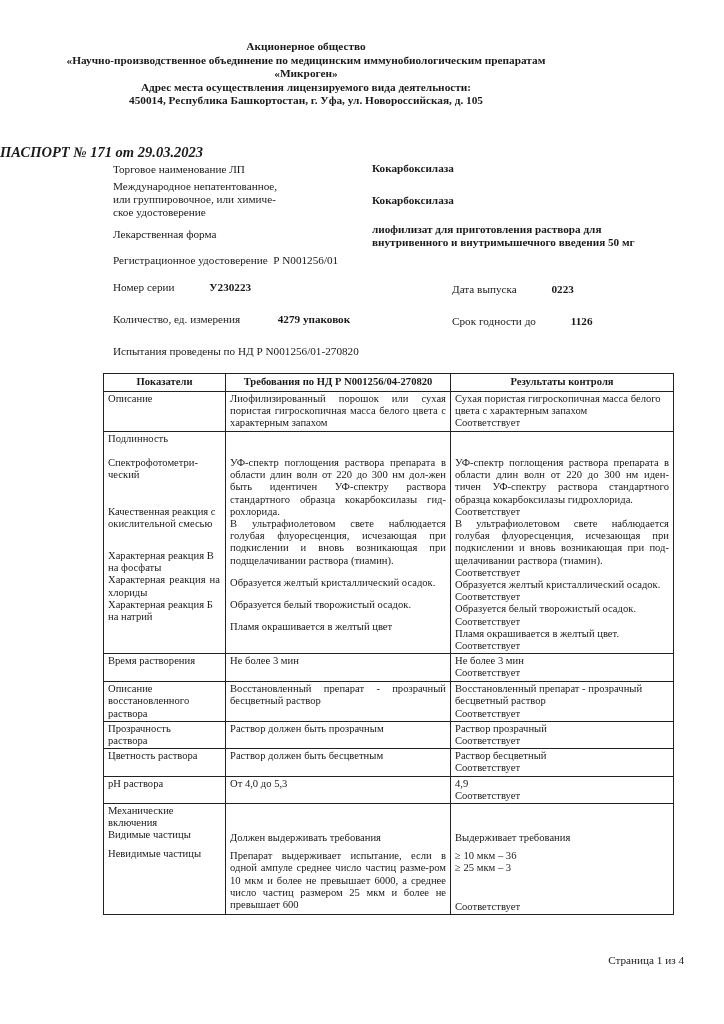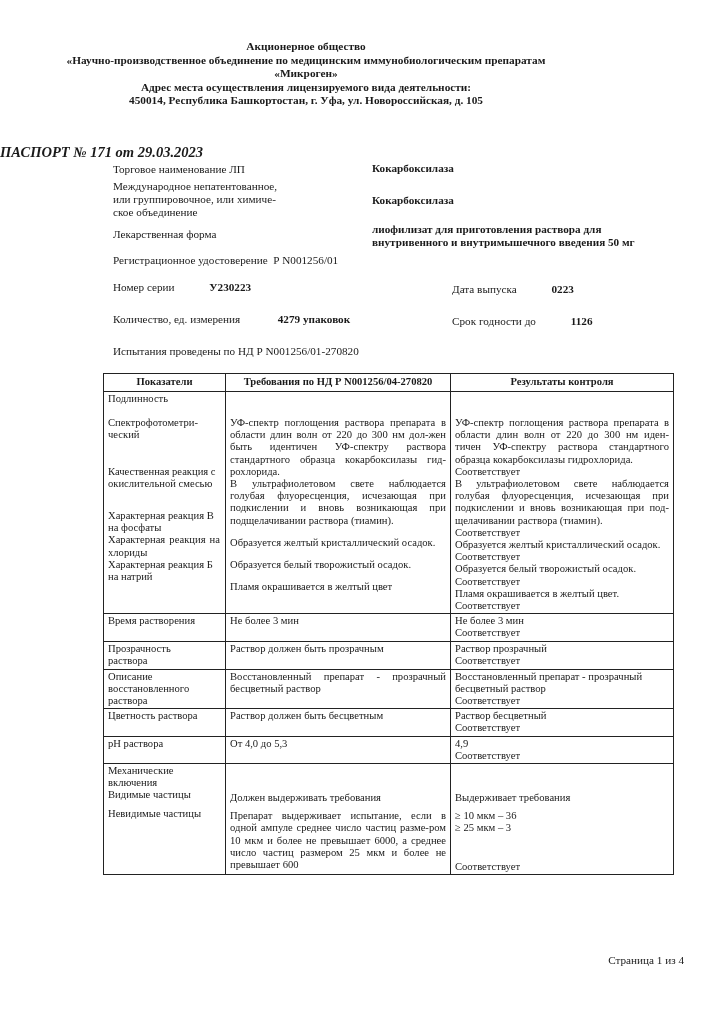--- a/index.html
+++ b/index.html
@@ -32,21 +32,21 @@
 <div class="abs hdr" style="top:94px;">450014, Республика Башкортостан, г. Уфа, ул. Новороссийская, д. 105</div>
 
 <div class="abs title" style="top:118px;">ПАСПОРТ № 171 от 29.03.2023</div>
 
 <div class="abs lbl" style="left:113px; top:163px;">Торговое наименование ЛП</div>
 <div class="abs val" style="left:372px; top:162px;">Кокарбоксилаза</div>
 
 <div class="abs lbl" style="left:113px; top:180px;">
   <span class="ln">Международное непатентованное,</span>
   <span class="ln">или группировочное, или химиче-</span>
-  <span class="ln">ское объединение</span>
+  <span class="ln">ское удостоверение</span>
 </div>
 <div class="abs val" style="left:372px; top:194px;">Кокарбоксилаза</div>
 
 <div class="abs lbl" style="left:113px; top:228px;">Лекарственная форма</div>
 <div class="abs val" style="left:372px; top:223px;">
   <span class="ln">лиофилизат для приготовления раствора для</span>
   <span class="ln">внутривенного и внутримышечного введения 50 мг</span>
 </div>
 
 <div class="abs lbl" style="left:113px; top:254px;">
@@ -79,20 +79,28 @@
     <col style="width:225px">
     <col style="width:223px">
   </colgroup>
   <tbody>
       <tr>
     <th>Показатели</th>
     <th>Требования по НД Р N001256/04-270820</th>
     <th>Результаты контроля</th>
   </tr>
 
+  <tr style="height:40px;">
+    <td>Описание</td>
+    <td class="j">Лиофилизированный порошок или сухая пористая гигроскопичная масса белого цвета с характерным запахом</td>
+    <td>
+      <span class="ln">Сухая пористая гигроскопичная масса белого цвета с характерным запахом</span>
+      <span class="ln">Соответствует</span>
+    </td>
+  </tr>
 
   <tr>
     <td>
       <span class="ln">Подлинность</span>
       <span class="gap"></span>
       <span class="ln" style="width:70px;">Спектрофотометри-ческий</span>
       <span class="gap2"></span>
       <span class="ln" style="width:110px;">Качественная реакция с окислительной смесью</span>
       <span class="gap" style="height:20px"></span>
       <span class="ln" style="width:108px;">Характерная реакция В на фосфаты</span>
@@ -130,33 +138,33 @@
   <tr style="height:28px;">
     <td>Время растворения</td>
     <td>Не более 3 мин</td>
     <td>
       <span class="ln">Не более 3 мин</span>
       <span class="ln">Соответствует</span>
     </td>
   </tr>
 
   <tr>
+    <td style="word-spacing:30px;">Описание восстановленного раствора</td>
+    <td class="j">Восстановленный препарат - прозрачный бесцветный раствор</td>
+    <td>
+      <span class="ln">Восстановленный препарат - прозрачный бесцветный раствор</span>
+      <span class="ln">Соответствует</span>
+    </td>
+  </tr>
+
+  <tr>
     <td style="word-spacing:30px;">Прозрачность раствора</td>
     <td>Раствор должен быть прозрачным</td>
     <td>
       <span class="ln">Раствор прозрачный</span>
-      <span class="ln">Соответствует</span>
-    </td>
-  </tr>
-
-  <tr>
-    <td style="word-spacing:30px;">Описание восстановленного раствора</td>
-    <td class="j">Восстановленный препарат - прозрачный бесцветный раствор</td>
-    <td>
-      <span class="ln">Восстановленный препарат - прозрачный бесцветный раствор</span>
       <span class="ln">Соответствует</span>
     </td>
   </tr>
 
   <tr>
     <td>Цветность раствора</td>
     <td>Раствор должен быть бесцветным</td>
     <td>
       <span class="ln">Раствор бесцветный</span>
       <span class="ln">Соответствует</span>

